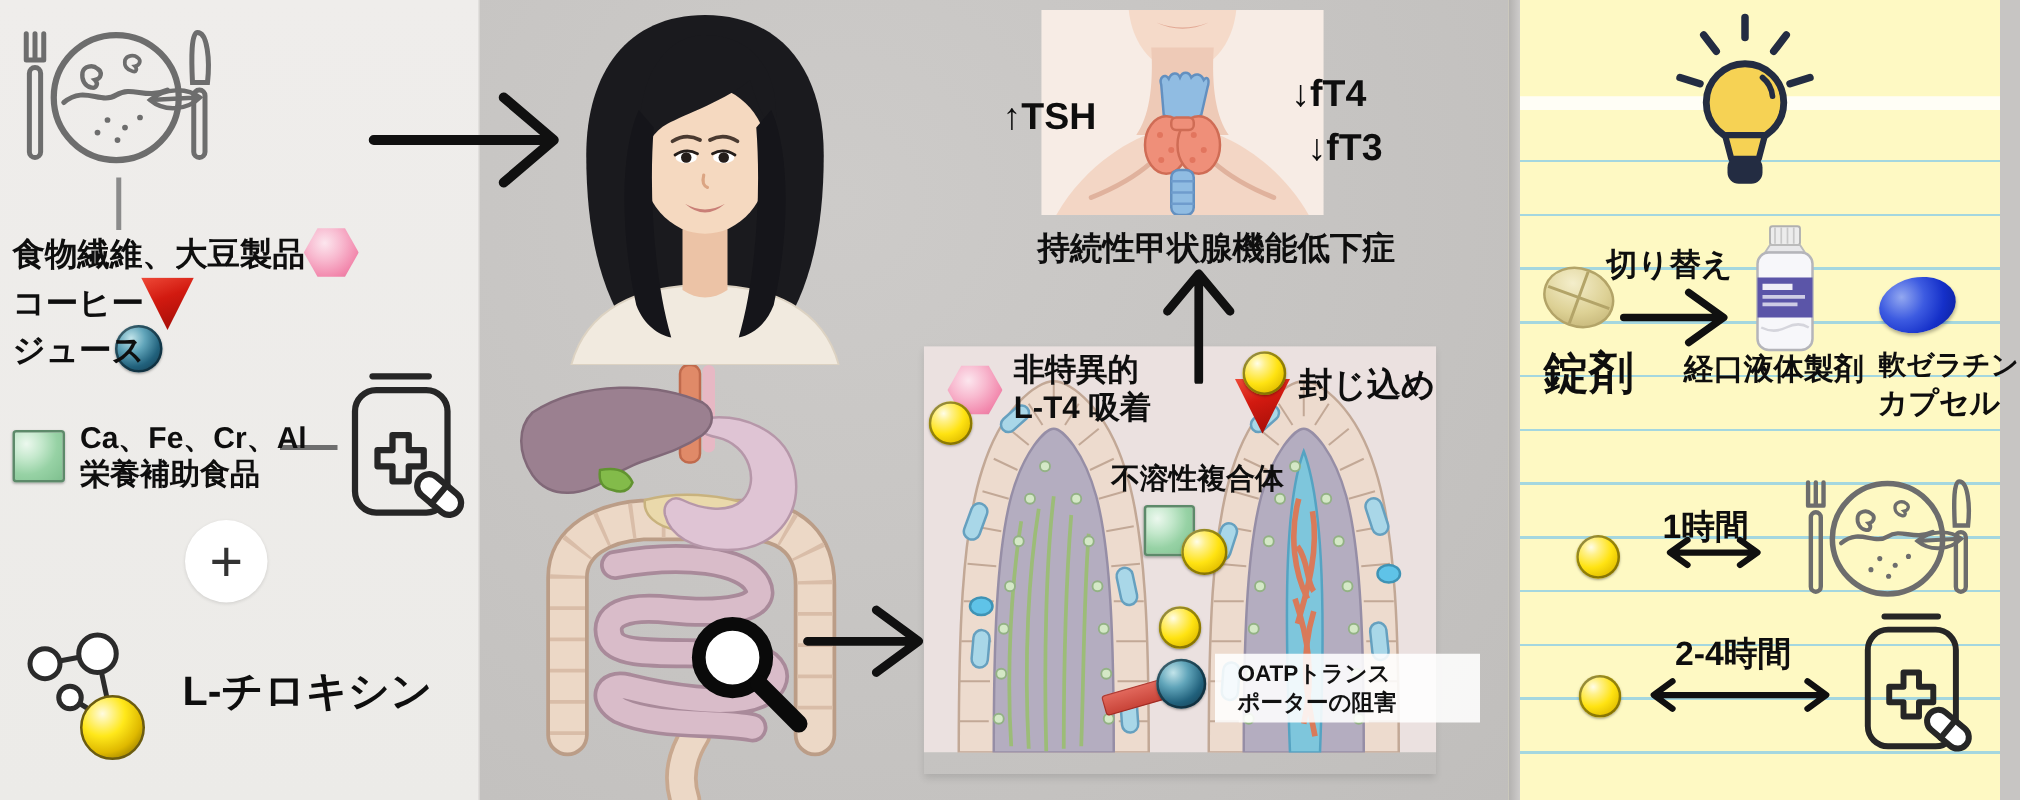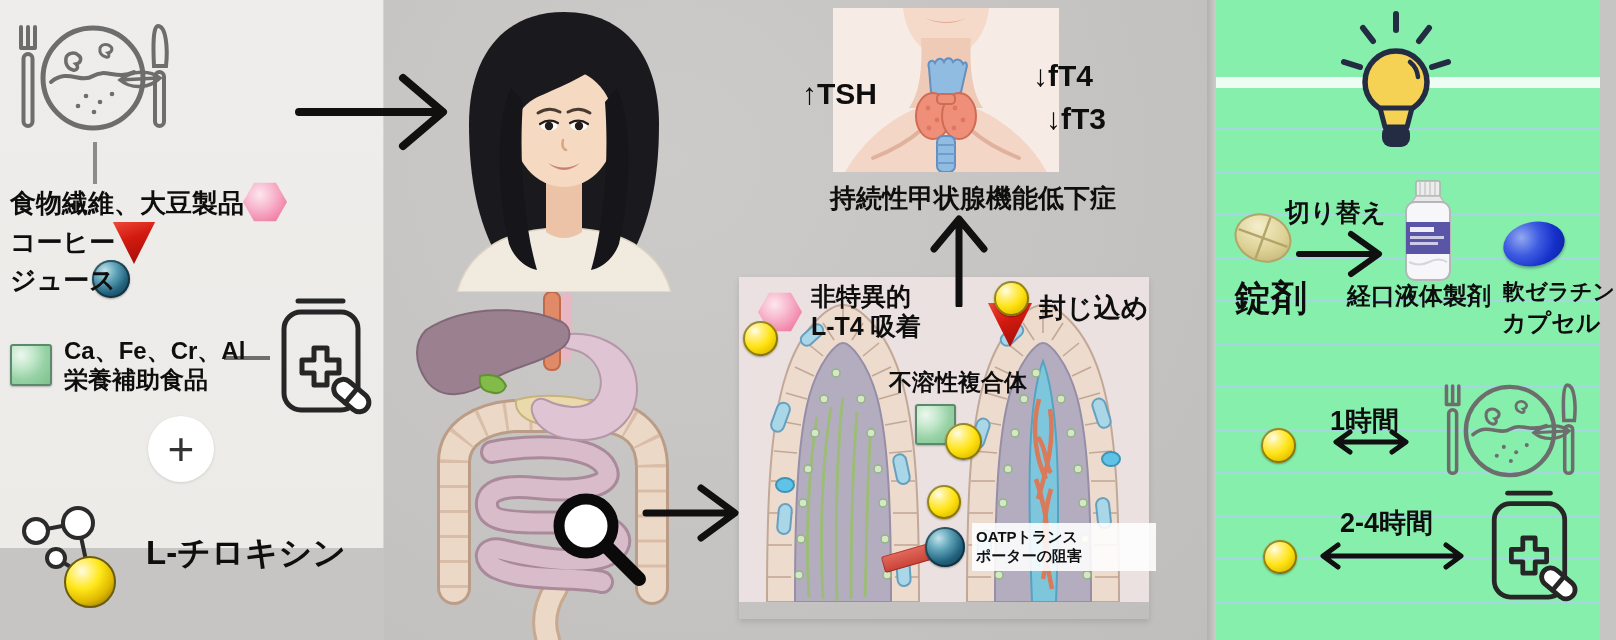--- a/index.html
+++ b/index.html
@@ -3,25 +3,25 @@
 <meta charset="utf-8">
 <style>
   html,body{margin:0;padding:0;background:#888;}
   .canvas{position:relative;width:1616px;height:640px;overflow:hidden;
           font-family:"Liberation Sans","DejaVu Sans",sans-serif;background:#c7c5c3;}
   .t{position:absolute;font-weight:bold;color:#0e0e0e;white-space:nowrap;line-height:1.18;z-index:3;}
   svg{display:block;}
   .abs{position:absolute;}
 
   
-  .panel-left{position:absolute;left:0;top:0;width:383px;height:548px;
+  .panel-left{position:absolute;left:0;top:0;width:383px;height:640px;
               background:linear-gradient(180deg,#efedeb,#ecebe8);border-right:1px solid #d6d4d1;}
   .panel-middle{position:absolute;left:384px;top:0;width:823px;height:640px;
                 background:radial-gradient(circle at 35% 25%, #cdcbc9 0%, #c6c4c2 55%, #c0bebc 100%);}
-  .panel-right{position:absolute;left:1207px;top:0;width:393px;height:640px;background:#86efac;}
+  .panel-right{position:absolute;left:1207px;top:0;width:393px;height:640px;background:#fef9c3;}
   .panel-right .edge{position:absolute;left:0;top:0;bottom:0;width:9px;
                      background:linear-gradient(to right,#b3b1af,#cecccb);z-index:4;}
   .paper-lines{position:absolute;left:9px;right:0;top:128px;bottom:0;
                background:repeating-linear-gradient(to bottom,#a4d7df 0 2px,transparent 2px 43px);}
   .paper-band{position:absolute;left:9px;right:0;top:77px;height:11px;background:rgba(255,255,255,.85);}
 
   
   .sphere{position:absolute;border-radius:50%;z-index:2;
     background:radial-gradient(circle at 34% 28%, #fffde8 0%, #fff18a 18%, #ffe312 48%, #e4c100 74%, #a98c00 100%);
     box-shadow:inset 0 0 0 2px rgba(62,56,6,.55), 0 1px 2px rgba(0,0,0,.35);}
@@ -48,21 +48,21 @@
     box-shadow:0 1px 3px rgba(0,0,0,.12);}
   .connector-v{position:absolute;background:#8b8b8b;}
   .connector-h{position:absolute;background:#6e6e6e;}
 
   .arr{position:absolute;z-index:5;}
   .arr path{stroke:#101010;fill:none;stroke-linecap:round;stroke-linejoin:round;}
 
   .villi-panel{position:absolute;left:355px;top:277px;width:410px;height:342px;z-index:2;
     box-shadow:0 3px 6px rgba(0,0,0,.12);}
   .oatp-box{position:absolute;left:233px;top:246px;width:176px;z-index:3;
-    background:rgba(255,255,255,.88);padding:5px 4px;font-weight:bold;font-size:15px;line-height:1.25;color:#111;}
+    background:rgba(255,255,255,.88);padding:5px 18px;font-weight:bold;font-size:18px;line-height:1.25;color:#111;}
 </style>
 </head>
 <body>
 
 <div class="canvas">
 
   <div class="panel-left">
 
     <svg class="abs" style="left:8px;top:18px" width="170" height="120" viewBox="0 0 170 120">
       <g stroke="#6d6d6d" fill="none" stroke-width="4" stroke-linecap="round">

